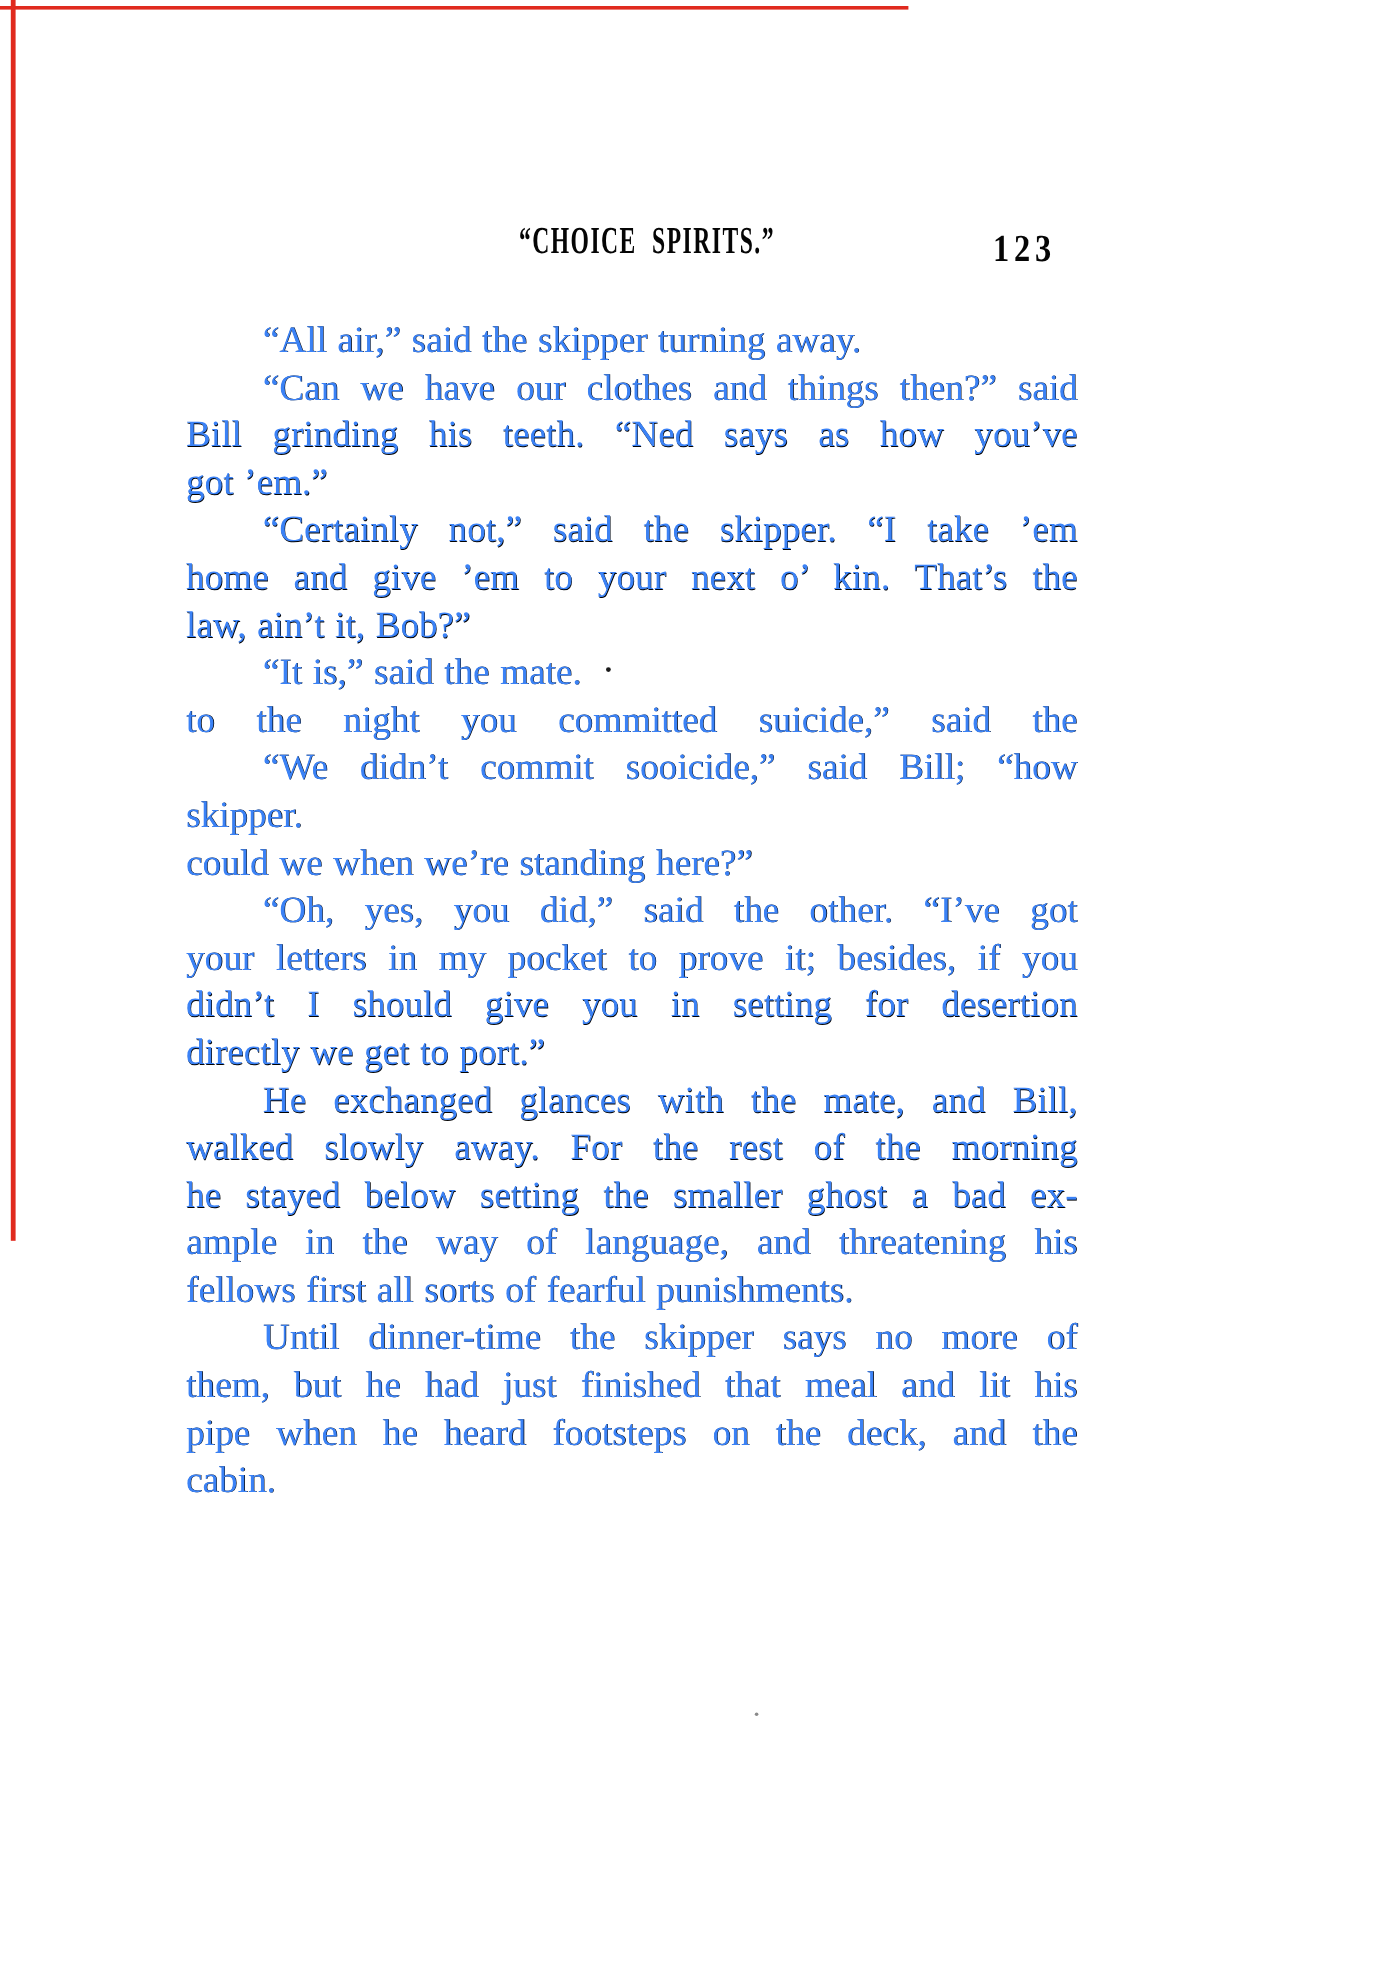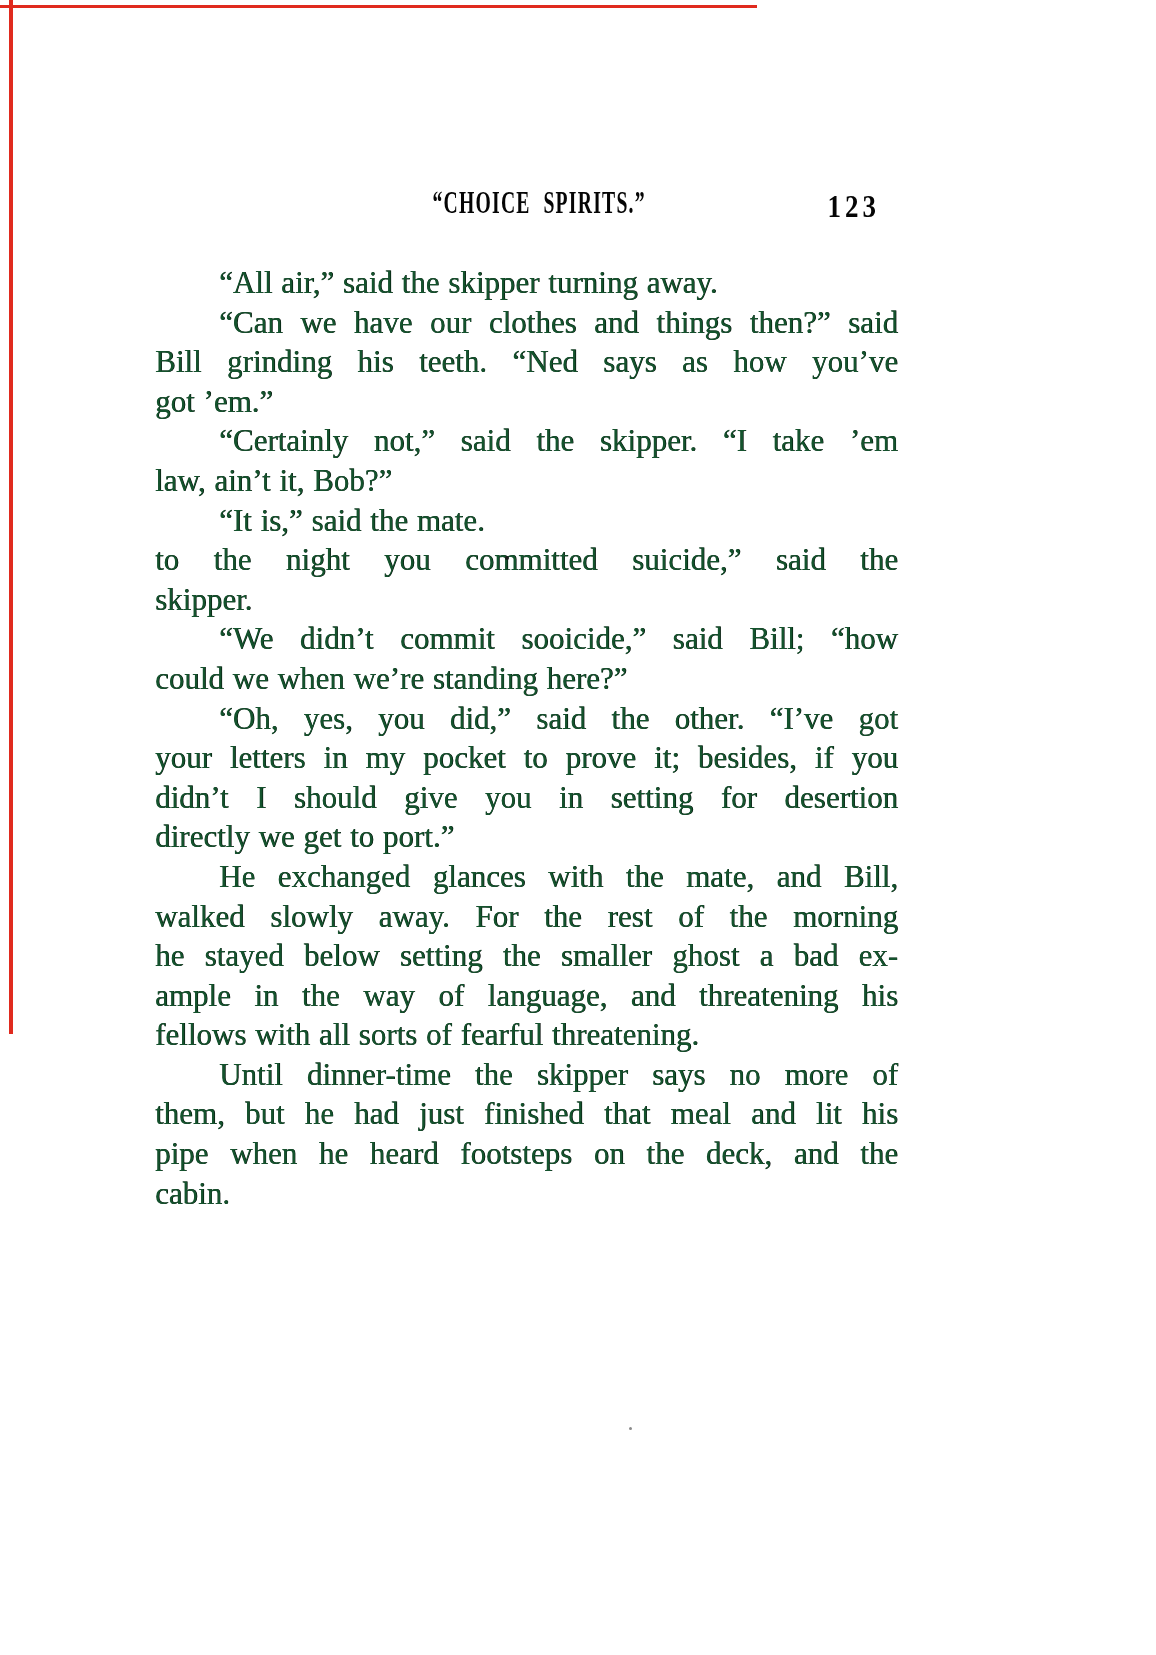--- a/index.html
+++ b/index.html
@@ -54,21 +54,21 @@
     transform-origin: center top;
     color: #050505;
   }
   
   .bodytext {
     position: absolute;
     left: 155px; top: 263px;
     width: 743px;
     font-size: 31px;
     line-height: 39.6px;
-    color: #14532d;
+    color: #3b82f6;
     text-shadow: 0.45px 0.3px 0 #020202;
     word-spacing: 1px;
   }
   .line {
     text-align: justify;
     text-align-last: justify;
     white-space: normal;
   }
   .line.indent { text-indent: 64px; }
   .line.end {
@@ -94,35 +94,36 @@
     <span class="title">“CHOICE SPIRITS.”</span>
   </div>
   <span class="pagenum">123</span>
 
   <div class="bodytext" id="bodytext">
       <div class="line indent end">“All air,” said the skipper turning away.</div>
       <div class="line indent">“Can we have our clothes and things then?” said</div>
       <div class="line">Bill grinding his teeth.  “Ned says as how you’ve</div>
       <div class="line end">got ’em.”</div>
       <div class="line indent">“Certainly not,” said the skipper.  “I take ’em</div>
+      <div class="line">home and give ’em to your next o’ kin.  That’s the</div>
       <div class="line end">law, ain’t it, Bob?”</div>
       <div class="line indent end">“It is,” said the mate.</div>
       <div class="line">to the night you committed suicide,” said the</div>
+      <div class="line indent">“We didn’t commit sooicide,” said Bill; “how</div>
       <div class="line end">skipper.</div>
-      <div class="line indent">“We didn’t commit sooicide,” said Bill; “how</div>
       <div class="line end">could we when we’re standing here?”</div>
       <div class="line indent">“Oh, yes, you did,” said the other.  “I’ve got</div>
       <div class="line">your letters in my pocket to prove it; besides, if you</div>
       <div class="line">didn’t I should give you in setting for desertion</div>
       <div class="line end">directly we get to port.”</div>
       <div class="line indent">He exchanged glances with the mate, and Bill,</div>
       <div class="line">walked slowly away.  For the rest of the morning</div>
       <div class="line">he stayed below setting the smaller ghost a bad ex-</div>
       <div class="line">ample in the way of language, and threatening his</div>
-      <div class="line end">fellows with all sorts of fearful threatening.</div>
+      <div class="line end">fellows first all sorts of fearful punishments.</div>
       <div class="line indent">Until dinner-time the skipper says no more of</div>
       <div class="line">them, but he had just finished that meal and lit his</div>
       <div class="line">pipe when he heard footsteps on the deck, and the</div>
       <div class="line end">cabin.</div>
     </div>
 
   <div class="speck s1"></div>
   <div class="speck s2"></div>
 </div>
 

